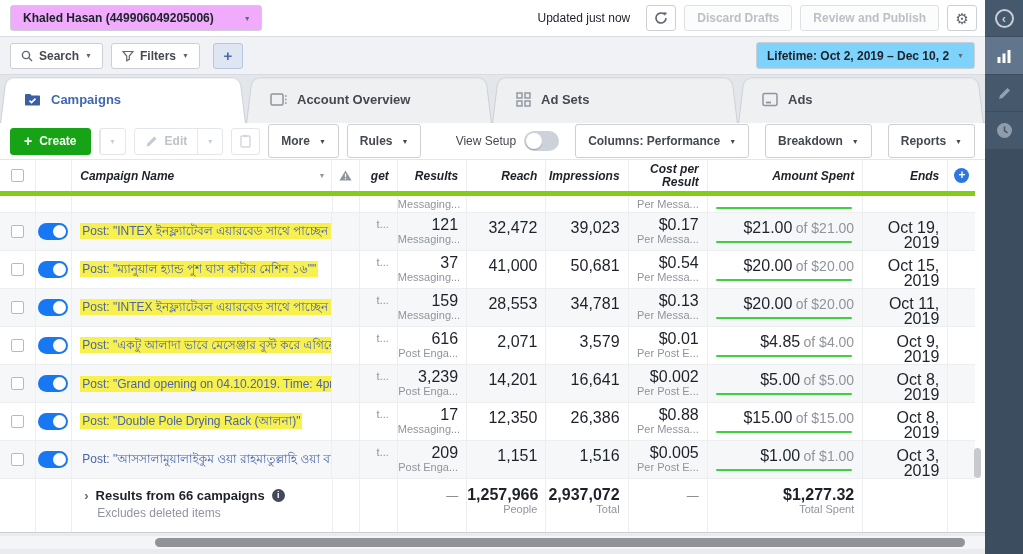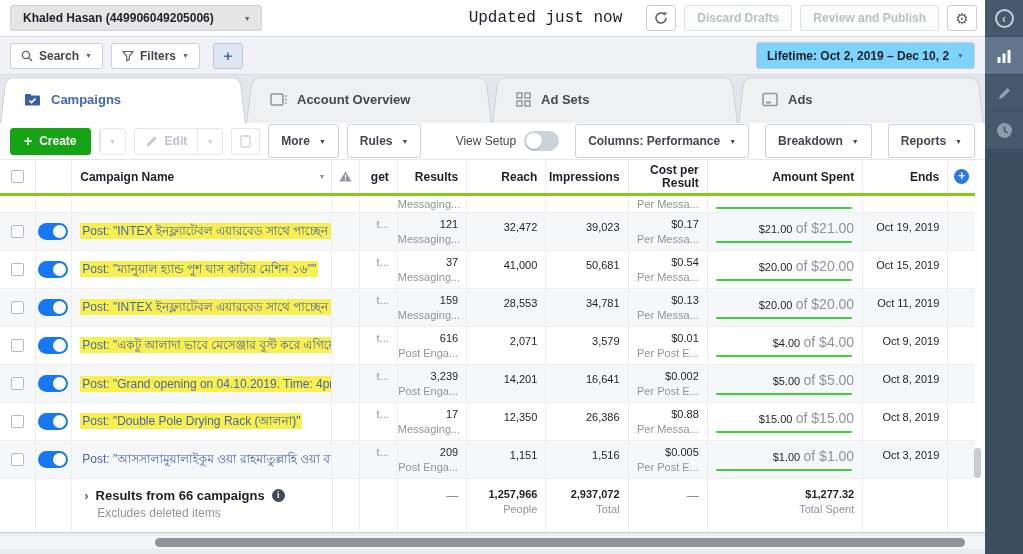--- a/index.html
+++ b/index.html
@@ -2,25 +2,25 @@
 <html><head>
 <meta charset="utf-8">
 <style>
   * { margin:0; padding:0; box-sizing:border-box; }
   html,body { width:1023px; height:554px; }
   body { font-family:"Liberation Sans","DejaVu Sans",sans-serif; font-size:12px; color:#1d2129; background:#e9ebee; overflow:hidden; }
   #app { position:relative; width:1023px; height:554px; background:#e9ebee; overflow:hidden; }
 
   
   .topbar { position:absolute; top:0; left:0; width:985px; height:37px; background:#fff; border-bottom:1px solid #dadde1; display:flex; align-items:center; }
-  .account-btn { margin-left:10px; height:26px; display:inline-flex; align-items:center; padding:0 10px 0 12px; background:#e5e5e5; border:1px solid #ccd0d5; border-radius:3px; font-weight:bold; font-size:12px; color:#1d2129; cursor:pointer; font-family:inherit; }
+  .account-btn { margin-left:10px; height:26px; display:inline-flex; align-items:center; padding:0 10px 0 12px; background:#f0abfc; border:1px solid #ccd0d5; border-radius:3px; font-weight:bold; font-size:12px; color:#1d2129; cursor:pointer; font-family:inherit; }
   .account-btn .caret { margin-left:30px; }
   .caret { font-size:7px; color:#606770; line-height:1; }
   .topbar-right { margin-left:auto; display:flex; align-items:center; margin-right:8px; gap:8px; }
-  .updated { font-size:16px; margin-right:16px;font-family:Liberation Mono, monospace; }
+  .updated { font-size:12px; margin-right:8px; }
   .icon-btn { width:30px; height:26px; border:1px solid #ccd0d5; border-radius:3px; background:#fff; display:flex; align-items:center; justify-content:center; color:#606770; cursor:pointer; }
   .gear-glyph { font-size:15px; color:#606770; line-height:1; }
   .btn { height:26px; padding:0 12px; border-radius:3px; font-weight:bold; font-size:12px; font-family:inherit; cursor:default; }
   .btn.disabled { background:#fbfcfc; border:1px solid #dee0e4; color:#bcc0c5; }
 
   
   .filterbar { position:absolute; top:37px; left:0; width:985px; height:38px; background:#f1f2f5; border-bottom:1px solid #d8dbe0; display:flex; align-items:center; }
   .fbtn { height:26px; background:#fff; border:1px solid #ccd0d5; border-radius:3px; display:inline-flex; align-items:center; gap:6px; padding:0 10px; color:#444950; font-weight:bold; font-size:12px; font-family:inherit; cursor:pointer; }
   .fbtn.search { margin-left:10px; }
   .fbtn.filters { margin-left:8px; }
@@ -53,42 +53,42 @@
   .toggle-off { width:35px; height:20px; border-radius:10px; background:#ccd2d9; position:relative; cursor:pointer; }
   .toggle-off .knob { position:absolute; left:2px; top:2px; width:16px; height:16px; border-radius:50%; background:#fff; box-shadow:0 1px 1px rgba(0,0,0,.25); }
 
   
   .table { position:absolute; top:160px; left:0; width:985px; background:#fff; border-bottom:1px solid #ccd0d5; }
   .trow,.thead,.tfoot,.partial { display:flex; width:975px; }
   .cell { border-right:1px solid #eceef0; overflow:hidden; }
   .c1{width:36px;} .c2{width:37px;} .c3{width:263px;} .c4{width:28px;} .c5{width:38px;}
   .c6{width:70px;} .c7{width:80px;} .c8{width:83px;} .c9{width:80px;} .c10{width:157px;} .c11{width:86px;} .c12{width:27px; border-right:none;}
   .num { text-align:right; padding-right:8px; }
-  .thead { height:36px; font-weight:bold; border-bottom:3px solid #84cc16; }
+  .thead { height:36px; font-weight:bold; border-bottom:5px solid #84cc16;font-style:italic; }
   .thead .cell { display:flex; align-items:center; }
   .thead .num { justify-content:flex-end; }
   .h-name { justify-content:space-between; padding-left:8px; padding-right:6px; }
   .h-cost { line-height:13px; text-align:right; }
   .h-center { justify-content:center; }
   .sort-caret { font-size:7px; color:#90949c; }
   .plus-circle { width:15px; height:15px; border-radius:50%; background:#2d78e0; color:#fff; font-size:12px; line-height:14px; text-align:center; font-weight:bold; cursor:pointer; }
   .partial { height:17px; border-bottom:1px solid #eceef0; background:#fff; }
   .partial .sub { display:block; padding-top:1px; }
   .partial .c10 { position:relative; }
   .trow { height:38px; border-bottom:1px solid #eceef0; background:#fff; }
   .trow.odd { background:#f6f7f8; }
   .cell.center { display:flex; align-items:center; justify-content:center; }
   .checkbox { width:13px; height:13px; border:1px solid #b6bac0; border-radius:2px; background:#fff; display:inline-block; cursor:pointer; }
   .toggle-on { width:30px; height:17px; border-radius:9px; background:#1877f2; position:relative; display:inline-block; cursor:pointer; }
   .toggle-on .knob { position:absolute; right:2px; top:2px; width:13px; height:13px; border-radius:50%; background:#fff; }
   .name-cell { display:flex; align-items:center; padding-left:8px; }
   .camp-link { font-size:12px; color:#4a66a8; text-decoration:none; white-space:nowrap; cursor:pointer; }
   .hl { background:#f8f04f; padding:1px 2px; }
   .hl.no-hl { background:transparent; }
-  .val { font-size:11px; color:#1d2129; line-height:15px; }
+  .val { font-size:16px; color:#1d2129; line-height:15px; }
   .sub { font-size:11px; color:#90949c; line-height:14px; }
   .pt1 { padding-top:4px; }
   .pt2 { padding-top:8px; }
   .c10 { position:relative; }
   .amount-line { padding-top:7px; }
   .of-part { color:#90949c; font-size:14px; }
   .progress { position:absolute; left:8px; right:10px; bottom:7px; height:2px; background:#3fcf3f; border-radius:1px; }
   .progress.partial-bar { bottom:3px; }
   .tfoot { height:53px; background:#fff; }
   .foot-name { padding:9px 0 0 12px; }
@@ -450,21 +450,21 @@
             <div class="val">2,071</div>
           </div>
     <div class="cell c8 num" style="padding-top:7px;">
             <div class="val">3,579</div>
           </div>
     <div class="cell c9 num pt1">
             <div class="val">$0.01</div>
             <div class="sub">Per Post E...</div>
           </div>
     <div class="cell c10 num">
-            <div class="amount-line"><span class="val">$4.00</span> <span class="of-part">of $4.00</span></div>
+            <div class="amount-line"><span class="val">$4.85</span> <span class="of-part">of $4.00</span></div>
             <span class="progress"></span>
           </div>
     <div class="cell c11 num" style="padding-top:7px;">
             <div class="val">Oct 9, 2019</div>
           </div>
     <div class="cell c12"></div>
   </div>
         <div class="trow odd">
     <div class="cell c1 center">
             <span class="checkbox"></span>

